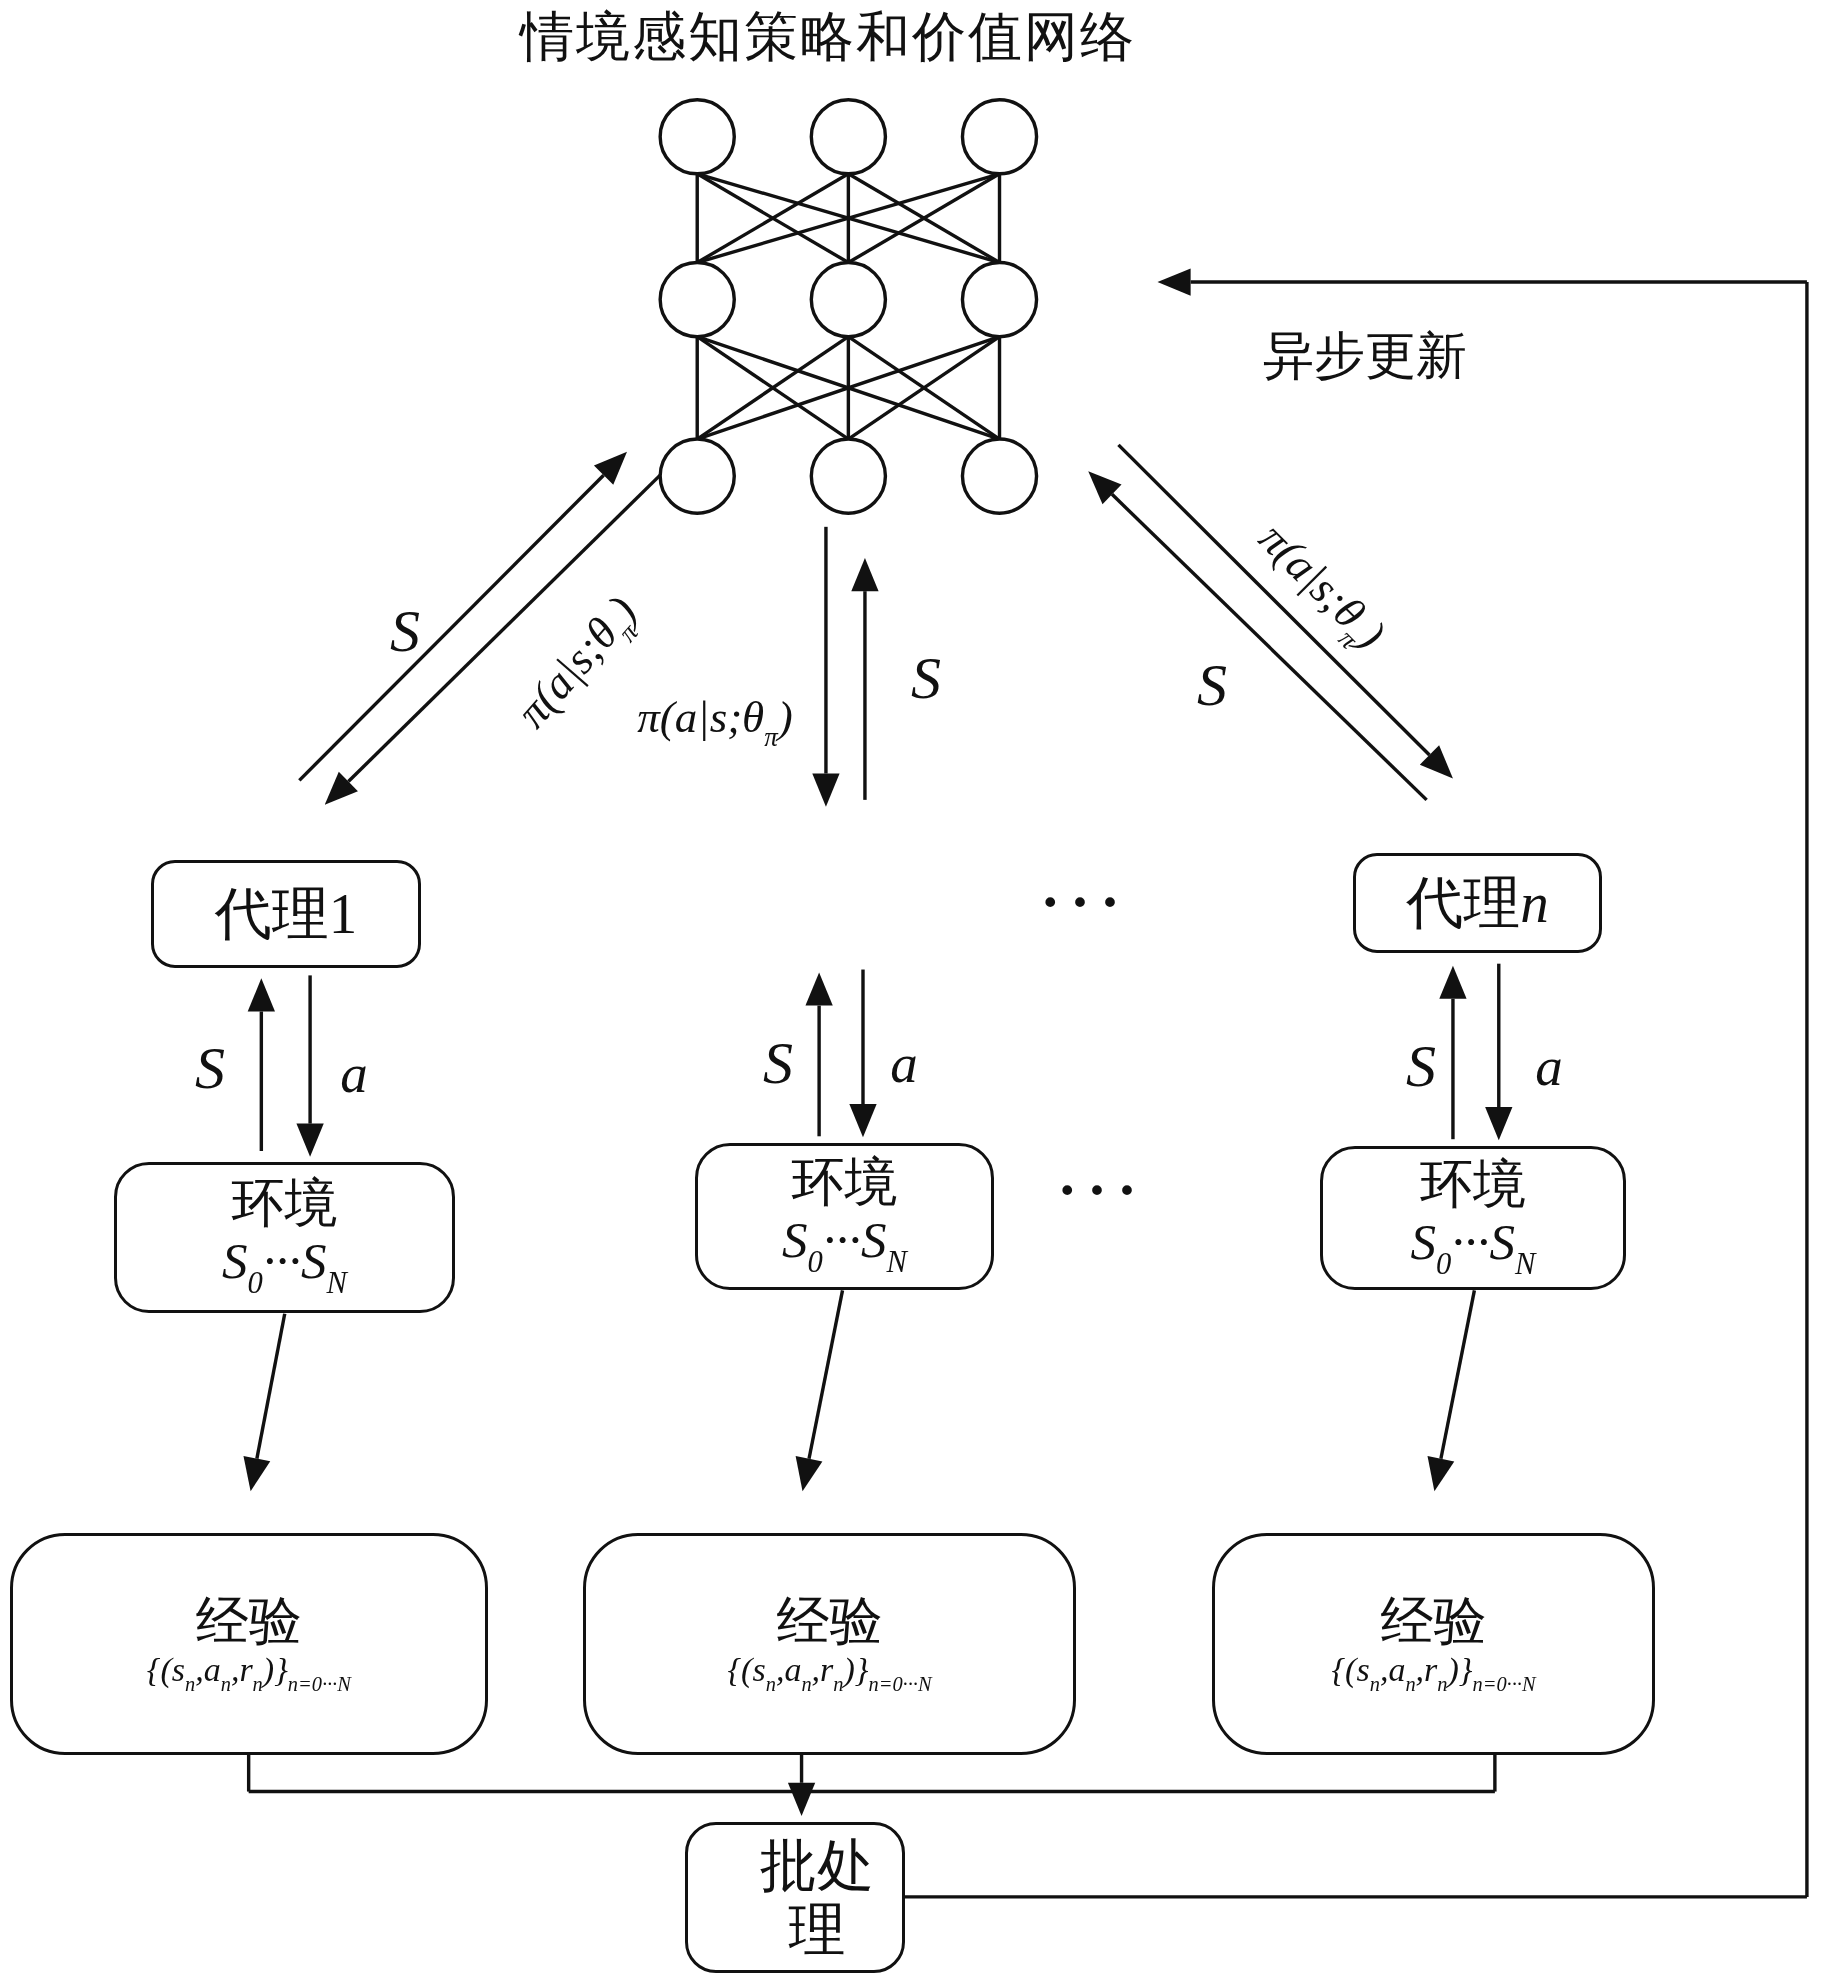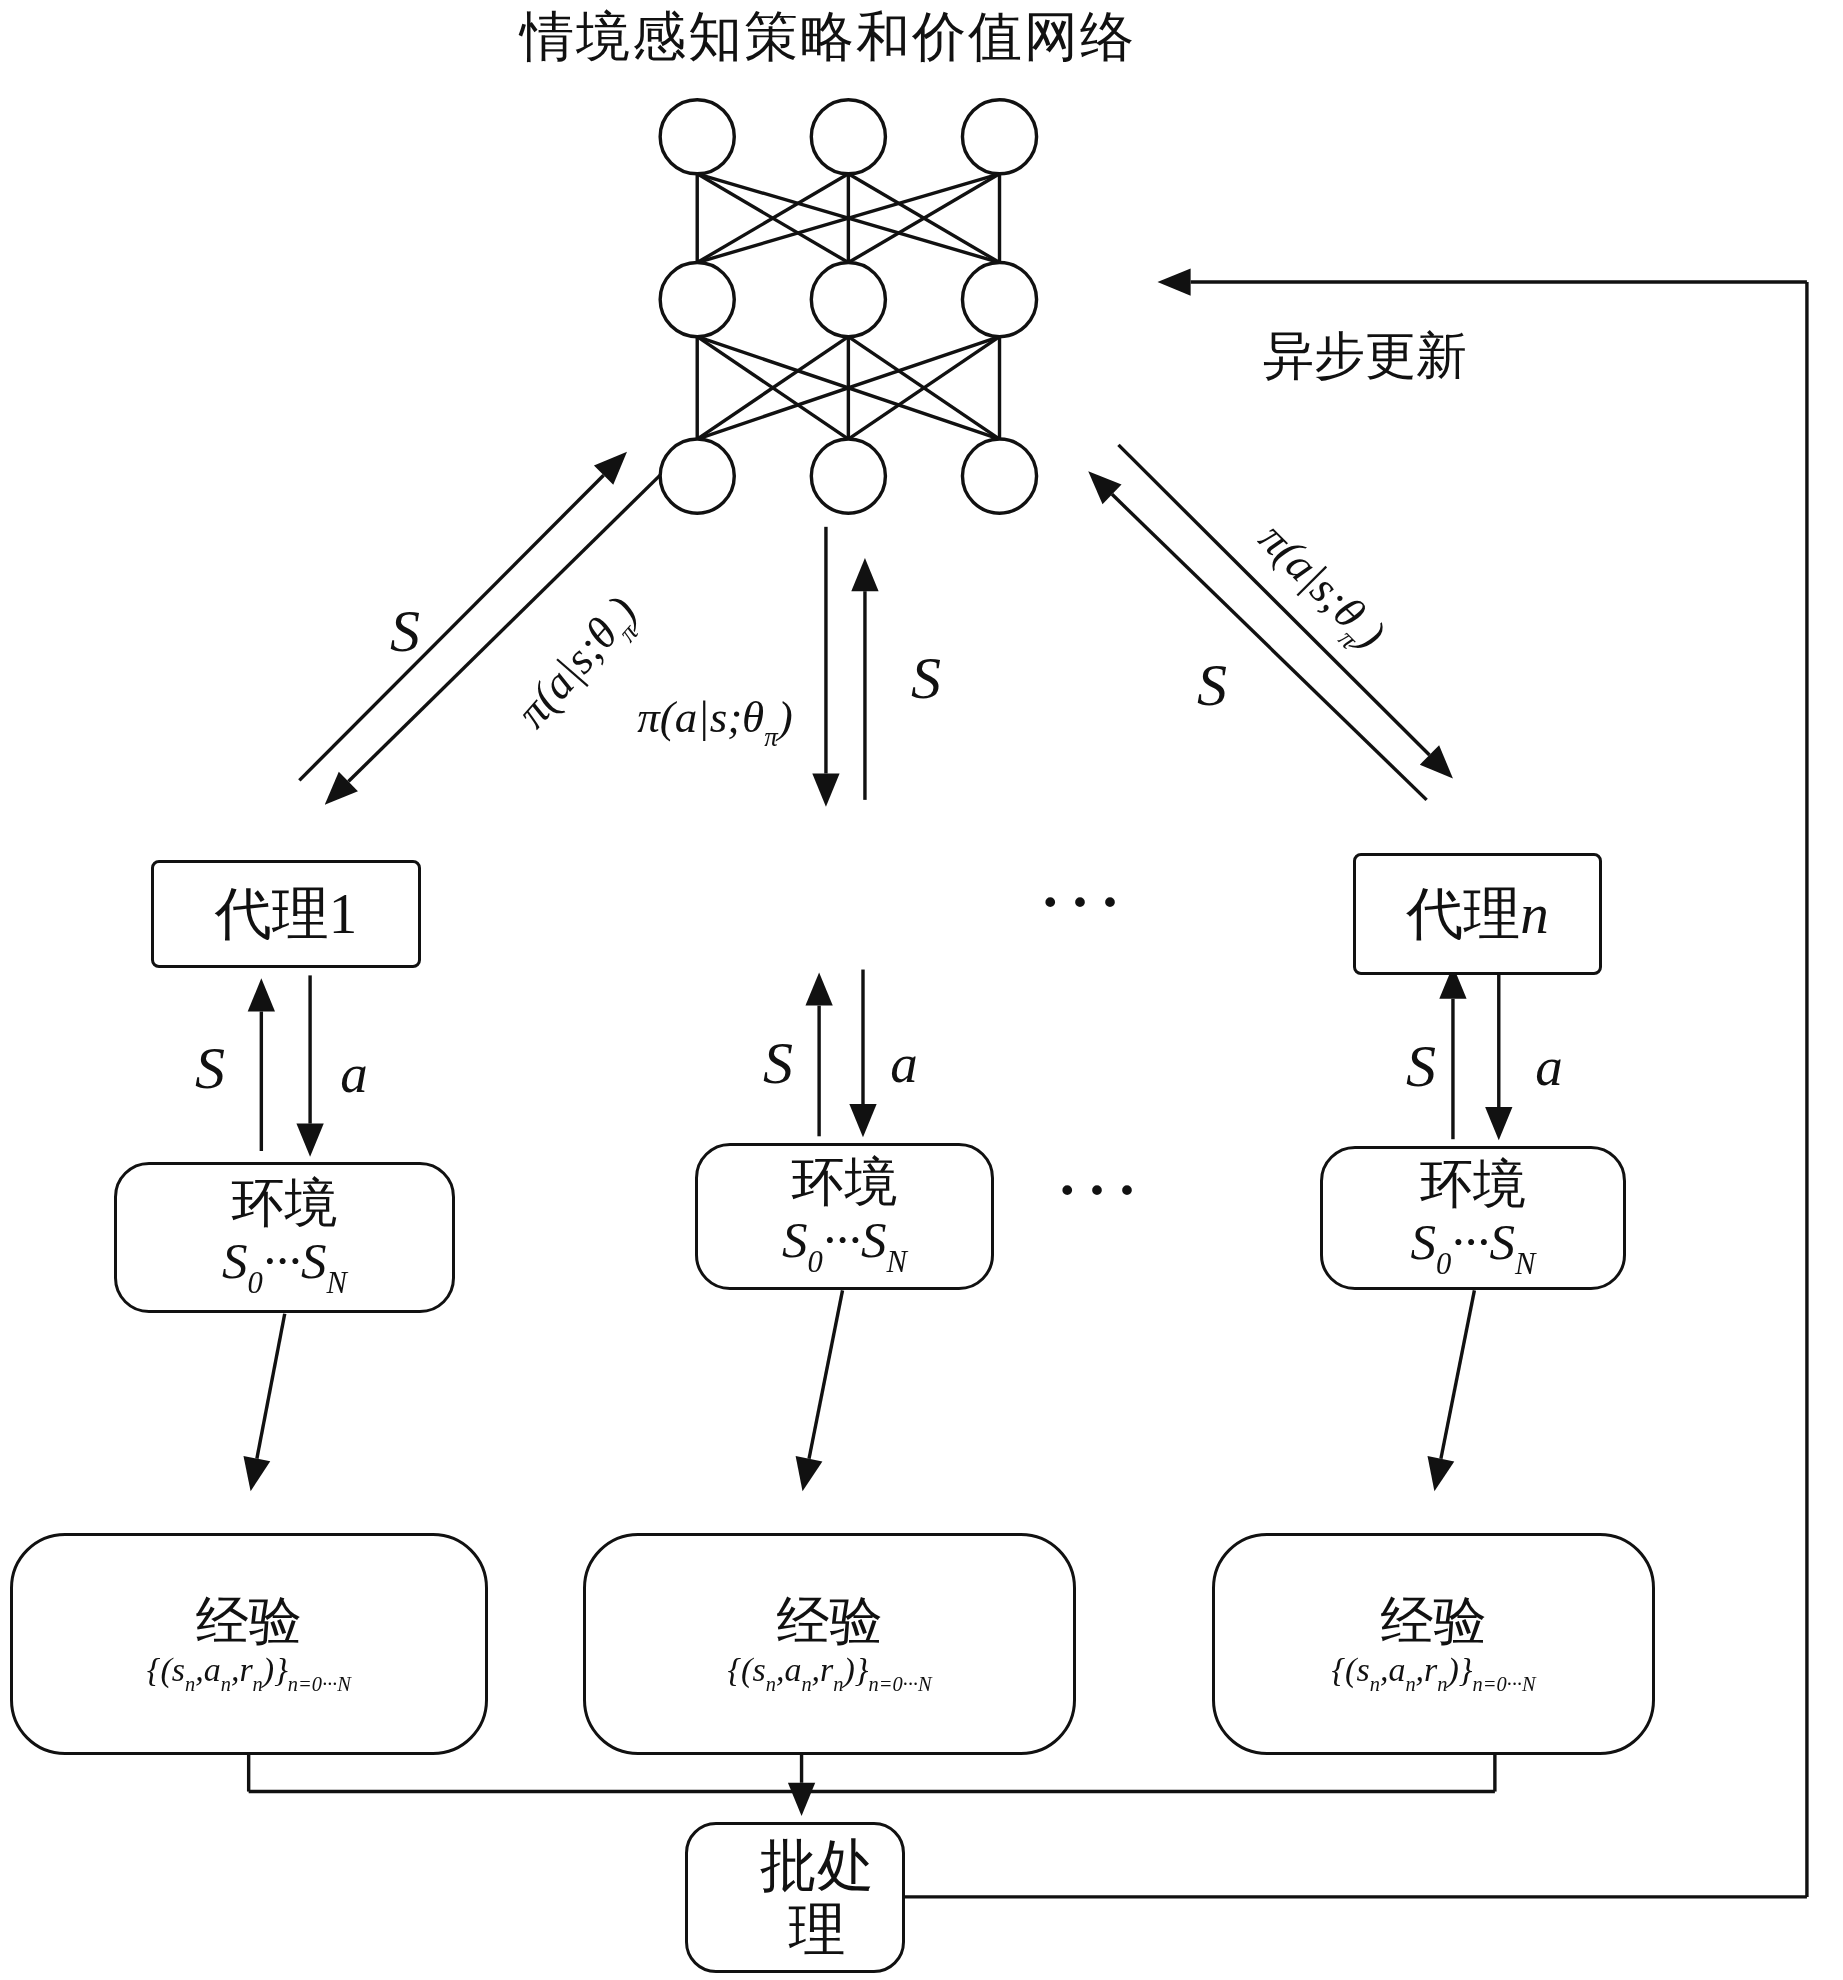--- a/index.html
+++ b/index.html
@@ -2,21 +2,21 @@
 <html><head>
 <meta charset="utf-8">
 <style>
   html,body{margin:0;padding:0;background:#ffffff;}
   .canvas{position:relative;width:1843px;height:1981px;background:#ffffff;overflow:hidden;
           font-family:"Liberation Serif", "DejaVu Serif", serif;color:#111;}
   svg.wires{position:absolute;left:0;top:0;z-index:0;}
   .box{position:absolute;box-sizing:border-box;border:3.9px solid #111;background:#fff;
        display:flex;flex-direction:column;align-items:center;justify-content:center;
        text-align:center;z-index:2;line-height:1.12;}
-  .agent{border-radius:8px;font-size:57px;text-align:right;}
+  .agent{border-radius:24px;font-size:57px;text-align:right;}
   .env{border-radius:35px;font-size:53px;}
   .exp{border-radius:55px;font-size:53px;margin-top:36px;}
   .batch{border-radius:31px;font-size:57px;}
   .lbl{position:absolute;transform:translate(-50%,-50%) rotate(var(--rot,0deg));
        white-space:nowrap;z-index:3;color:#111;}
   .math{font-style:italic;}
   .sub{font-size:0.60em;font-style:italic;vertical-align:-0.5em;}
   .formula{font-size:34px;font-style:italic;}
   .env .formula{font-size:51px;}
   .title{font-size:54px;letter-spacing:2px;margin-left:24px;}
@@ -117,21 +117,21 @@
   <div class="lbl slabel" style="left:926px;top:678px;">S</div>
 
   <div class="lbl slabel" style="left:1212px;top:685px;">S</div>
   <div class="lbl pol" style="left:1319px;top:589px;--rot:45deg;">
     <span>π(a|s;θ</span><span class="sub">π</span><span>)</span>
   </div>
 
   <div class="box agent" style="left:151px;top:860px;width:270px;height:108px;">
     <div><span>代理</span><span>1</span></div>
   </div>
-  <div class="box agent" style="left:1353px;top:853px;width:249px;height:122px;">
+  <div class="box agent" style="left:1353px;top:853px;width:249px;height:100px;">
     <div><span>代理</span><span class="math">n</span></div>
   </div>
 
   <div class="lbl dots" style="left:1085px;top:902px;">···</div>
   <div class="lbl dots" style="left:1102px;top:1190px;">···</div>
 
   <div class="lbl slabel" style="left:210px;top:1068px;">S</div>
   <div class="lbl alabel" style="left:354px;top:1073px;">a</div>
   <div class="lbl slabel" style="left:778px;top:1063px;">S</div>
   <div class="lbl alabel" style="left:904px;top:1063px;">a</div>

